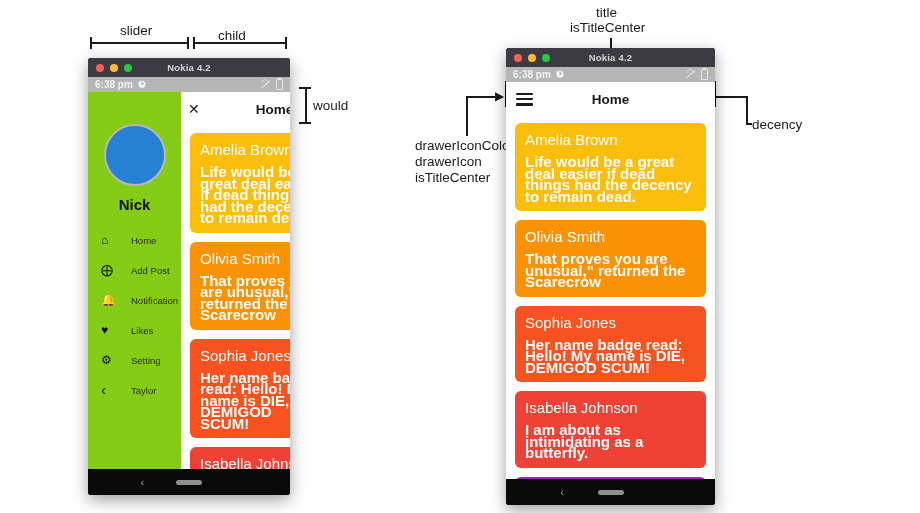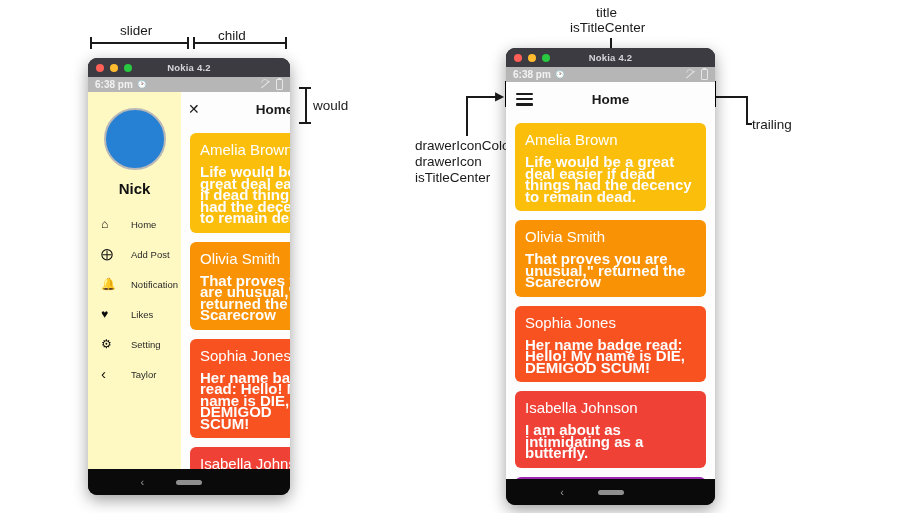--- a/index.html
+++ b/index.html
@@ -33,21 +33,21 @@
   .anno-box {
     position: absolute;
     border: 1.5px solid #000;
     background: transparent;
   }
 
   
   .phone {
     position: absolute;
     background: #0f0f10;
-    border-radius: 9px;
+    border-radius: 3px;
     box-shadow: 0 5px 16px rgba(0,0,0,0.38);
     overflow: hidden;
   }
   .titlebar {
     height: 19px;
     background: #3b3b41;
     position: relative;
     display: flex;
     align-items: center;
     justify-content: center;
@@ -201,24 +201,24 @@
     line-height: 11.5px;
     font-weight: bold;
   }
 
   
   .drawer {
     position: absolute;
     left: 0; top: 0;
     width: 93px;
     height: 100%;
-    background: #fef9c3;
+    background: #84cc16;
     z-index: 5;
     box-sizing: border-box;
-    padding-top: 10px;
+    padding-top: 26px;
   }
   .avatar {
     width: 62px; height: 62px;
     border-radius: 50%;
     background: #2680d4;
     border: 2.5px solid #b8b8b8;
     margin: 6px auto 0 auto;
     box-sizing: border-box;
   }
   .drawer-name {
@@ -279,21 +279,21 @@
 <div class="anno" style="left:605px; top:80px; font-size:12px; line-height:12px;">▼</div>
 
 <div class="anno" style="left:415px; top:138px;">drawerIconColor</div>
 <div class="anno" style="left:415px; top:154px;">drawerIcon</div>
 <div class="anno" style="left:415px; top:170px;">isTitleCenter</div>
 <div class="anno-line v-line" style="left:466px; top:96px; height:40px;"></div>
 <div class="anno-line h-line" style="left:466px; top:96px; width:36px;"></div>
 <div class="anno" style="left:495px; top:90px; font-size:12px; line-height:12px;">▶</div>
 <div class="anno-box" style="left:505px; top:81px; width:28px; height:24px;"></div>
 
-<div class="anno" style="left:752px; top:117px;">trailing</div>
+<div class="anno" style="left:752px; top:117px;">decency</div>
 <div class="anno-line h-line" style="left:712px; top:96px; width:36px;"></div>
 <div class="anno-line v-line" style="left:746px; top:96px; height:28px;"></div>
 <div class="anno-line h-line" style="left:746px; top:123px; width:6px;"></div>
 <div class="anno" style="left:706px; top:90px; font-size:12px; line-height:12px;">◀</div>
 <div class="anno-box" style="left:688px; top:81px; width:26px; height:24px;"></div>
 
 <div class="phone" style="left:88px; top:58px; width:202px; height:437px;">
   <div class="titlebar">
     <div class="tb-dots">
       <span class="dot red"></span>

